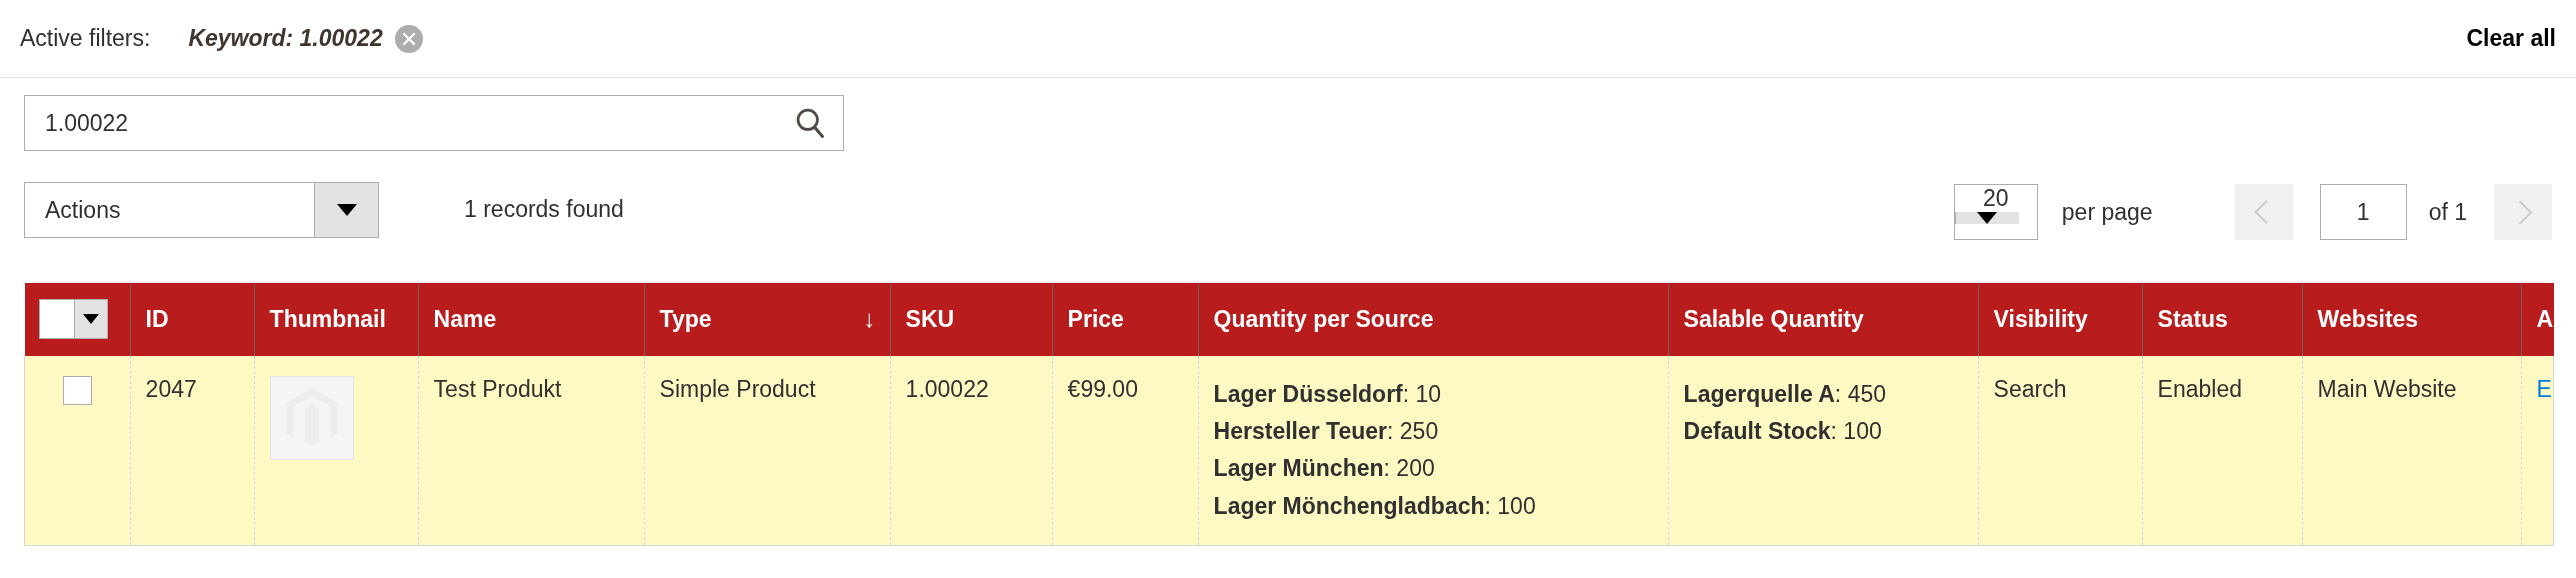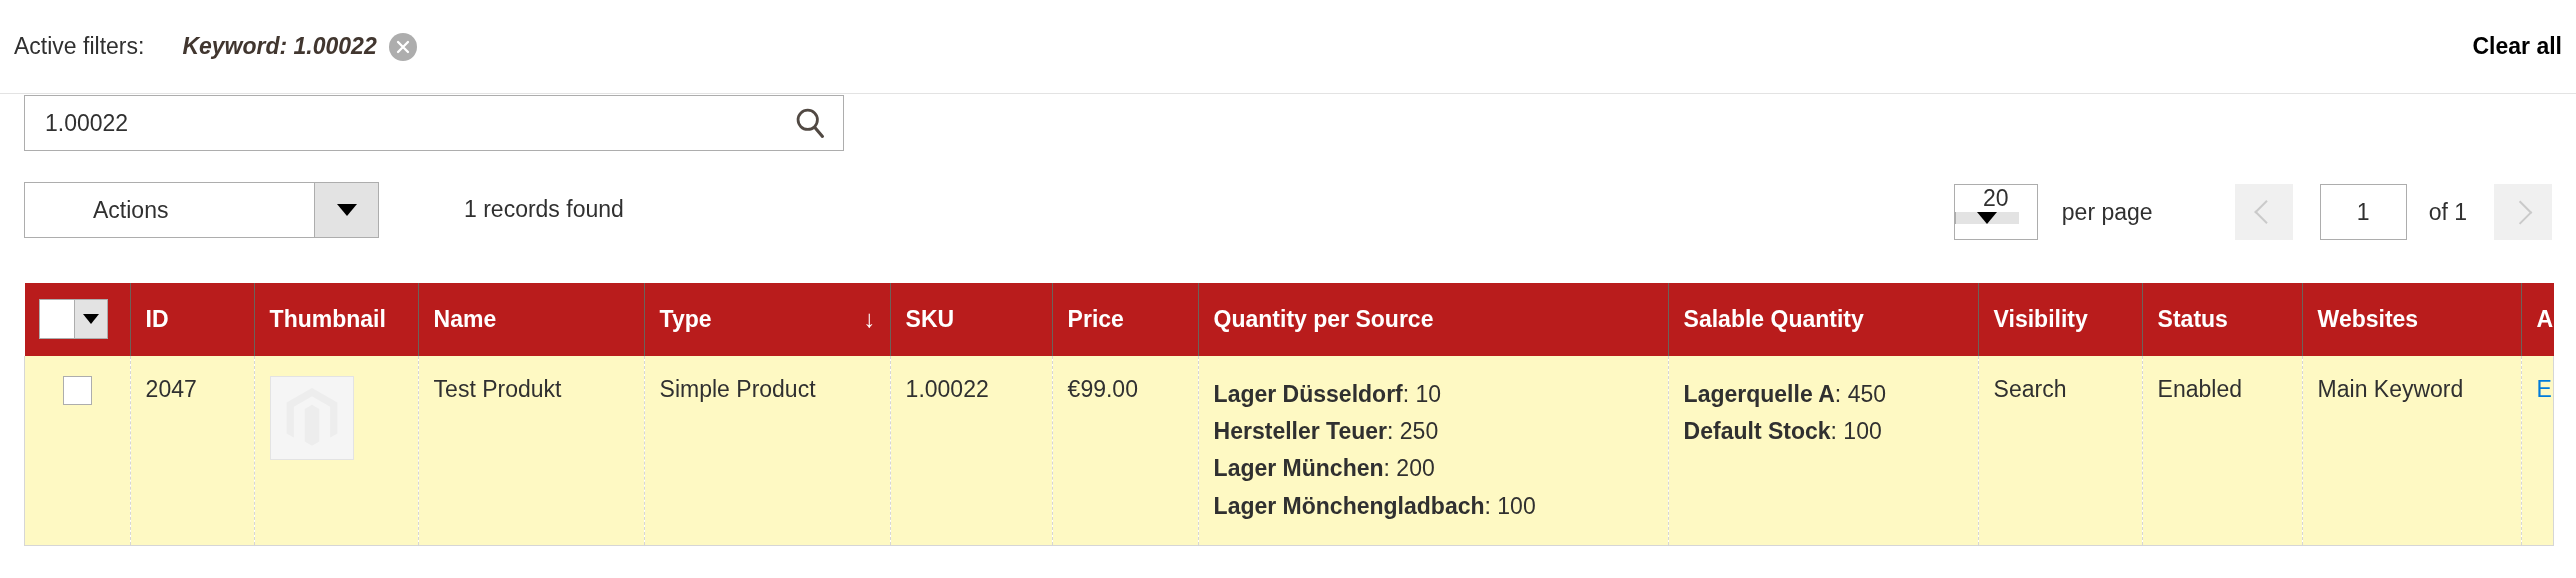--- a/index.html
+++ b/index.html
@@ -21,26 +21,26 @@
     box-sizing: border-box;
     overflow: hidden;
   }
 
   
   .filters-bar {
     position: absolute;
     left: 0;
     top: 0;
     width: 2576px;
-    height: 94px;
+    height: 78px;
     border-bottom: 1.8px solid #e3e3e3;
     box-sizing: border-box;
     display: flex;
     align-items: center;
-    padding: 0 14px;
+    padding: 0 20px;
   }
   .filters-label {
     font-size: 23px;
     color: #303030;
     margin-right: 38px;
     white-space: nowrap;
   }
   .filter-chip {
     display: flex;
     align-items: center;
@@ -130,21 +130,20 @@
     position: absolute;
     left: 24px;
     top: 9px;
     display: flex;
     height: 56px;
     border: 1.8px solid #adadad;
     box-sizing: border-box;
     background: #ffffff;
     cursor: pointer;
     width: 355px;
-    padding-left: 48px;
   }
   .actions-select .label {
     flex: 1;
     display: flex;
     align-items: center;
     padding-left: 20px;
     font-size: 23px;
     color: #303030;
     white-space: nowrap;
   }
@@ -526,21 +525,21 @@
               <div class="kv">
                 <span class="k">Lagerquelle A</span><span class="v">: </span><span class="v">450</span>
               </div>
               <div class="kv">
                 <span class="k">Default Stock</span><span class="v">: </span><span class="v">100</span>
               </div>
             </div>
           </td>
           <td>Search</td>
           <td>Enabled</td>
-          <td>Main Keyword</td>
+          <td>Main Website</td>
           <td>
             <a class="link-edit" href="#">Edit</a>
           </td>
         </tr>
       </tbody>
     </table>
   </div>
 
 </div>
 

